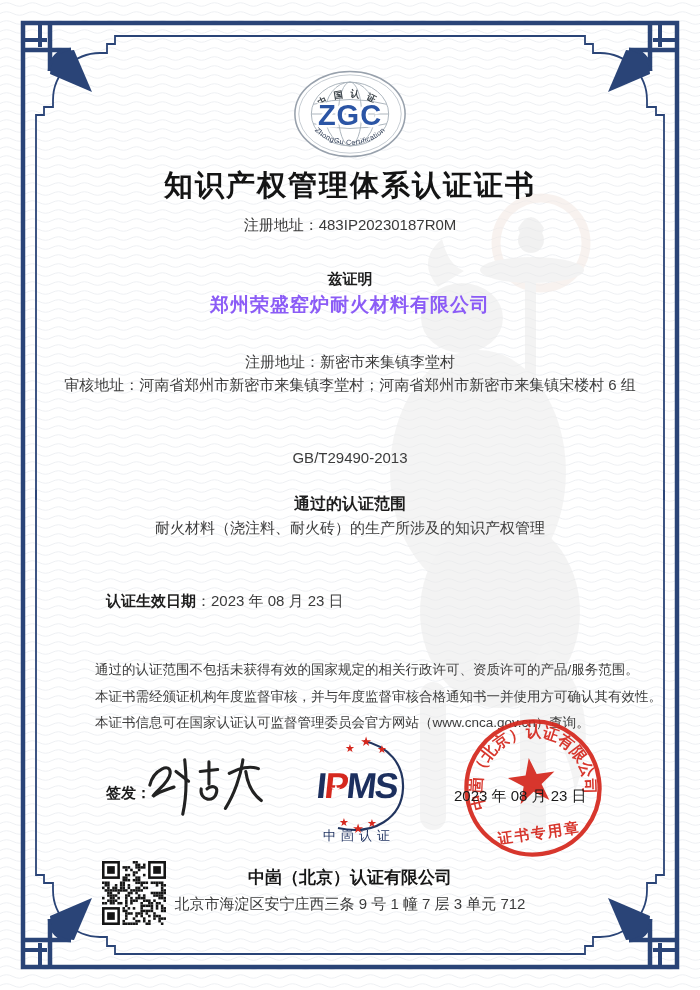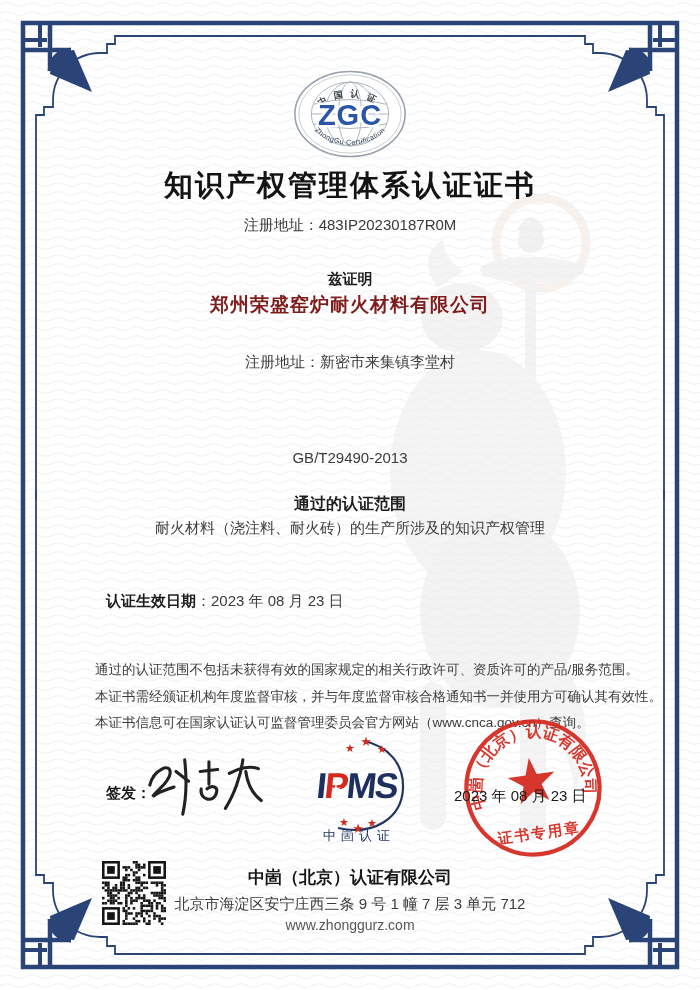--- a/index.html
+++ b/index.html
@@ -3,21 +3,21 @@
 <meta charset="utf-8">
 <style>
   html,body{margin:0;padding:0;background:#ffffff;}
   .page{position:relative;width:700px;height:990px;background:#ffffff;overflow:hidden;
         font-family:"Liberation Sans","DejaVu Sans",sans-serif;color:#3b3b3b;}
   .abs{position:absolute;}
   .t-center{position:absolute;left:40px;right:40px;text-align:center;white-space:nowrap;}
   .title{font-size:29px;font-weight:bold;letter-spacing:2px;color:#141414;}
   .certno{font-size:15px;color:#3a3a3a;}
   .certify{font-size:15px;font-weight:bold;color:#1e1e1e;}
-  .company{font-size:19px;font-weight:bold;color:#7f1d1d;letter-spacing:1px;}
+  .company{font-size:19px;font-weight:bold;color:#8b5cf6;letter-spacing:1px;}
   .line15{font-size:15px;color:#3c3c3c;}
   .subhead{font-size:16px;font-weight:bold;color:#1e1e1e;}
   .daterow{position:absolute;left:106px;font-size:15px;color:#3c3c3c;white-space:nowrap;}
   .daterow b{color:#1c1c1c;}
   .notes{position:absolute;left:95px;top:657px;font-size:13.5px;line-height:26.5px;color:#3c3c3c;}
   .notes p{margin:0;white-space:nowrap;}
   .issue{position:absolute;left:106px;top:784px;font-size:15px;font-weight:bold;color:#1c1c1c;}
   .sealdate{position:absolute;left:454px;top:787px;font-size:15px;color:#1a1a1a;white-space:nowrap;z-index:6;}
   .fco{font-size:17px;font-weight:bold;color:#161616;}
   .faddr{font-size:15px;color:#3c3c3c;}
@@ -93,20 +93,21 @@
       <textPath href="#zgcBotArc" startOffset="50%" text-anchor="middle">ZhongGu Certification</textPath>
     </text>
   </svg>
 
   <div class="t-center title z2" style="top:166px;">知识产权管理体系认证证书</div>
   <div class="t-center certno z2" style="top:216px;">注册地址：483IP20230187R0M</div>
 
   <div class="t-center certify z2" style="top:270px;">兹证明</div>
   <div class="t-center company z2" style="top:292px;">郑州荣盛窑炉耐火材料有限公司</div>
   <div class="t-center line15 z2" style="top:353px;">注册地址：新密市来集镇李堂村</div>
+  <div class="t-center line15 z2" style="top:376px;">审核地址：河南省郑州市新密市来集镇李堂村；河南省郑州市新密市来集镇宋楼村 6 组</div>
 
   <div class="t-center line15 z2" style="top:449px;">GB/T29490-2013</div>
 
   <div class="t-center subhead z2" style="top:494px;">通过的认证范围</div>
   <div class="t-center line15 z2" style="top:519px;">耐火材料（浇注料、耐火砖）的生产所涉及的知识产权管理</div>
 
   <div class="daterow z2" style="top:592px;">
     <b>认证生效日期</b><span>：2023 年 08 月 23 日</span>
   </div>
 
@@ -381,15 +382,14 @@
       <rect x="46.08" y="0" width="17.92" height="17.92" fill="#151515"></rect>
       <rect x="48.64" y="2.56" width="12.8" height="12.8" fill="#ffffff"></rect>
       <rect x="51.2" y="5.12" width="7.68" height="7.68" fill="#151515"></rect>
       <rect x="0" y="46.08" width="17.92" height="17.92" fill="#151515"></rect>
       <rect x="2.56" y="48.64" width="12.8" height="12.8" fill="#ffffff"></rect>
       <rect x="5.12" y="51.2" width="7.68" height="7.68" fill="#151515"></rect>
     </svg>
 
   <div class="t-center fco z2" style="top:866px;">中崮（北京）认证有限公司</div>
   <div class="t-center faddr z2" style="top:895px;">北京市海淀区安宁庄西三条 9 号 1 幢 7 层 3 单元 712</div>
-  <div class="t-center fweb z2" style="top:917px;">www.zhonggurz.com</div>
 
 </div>
 
 </body></html>

